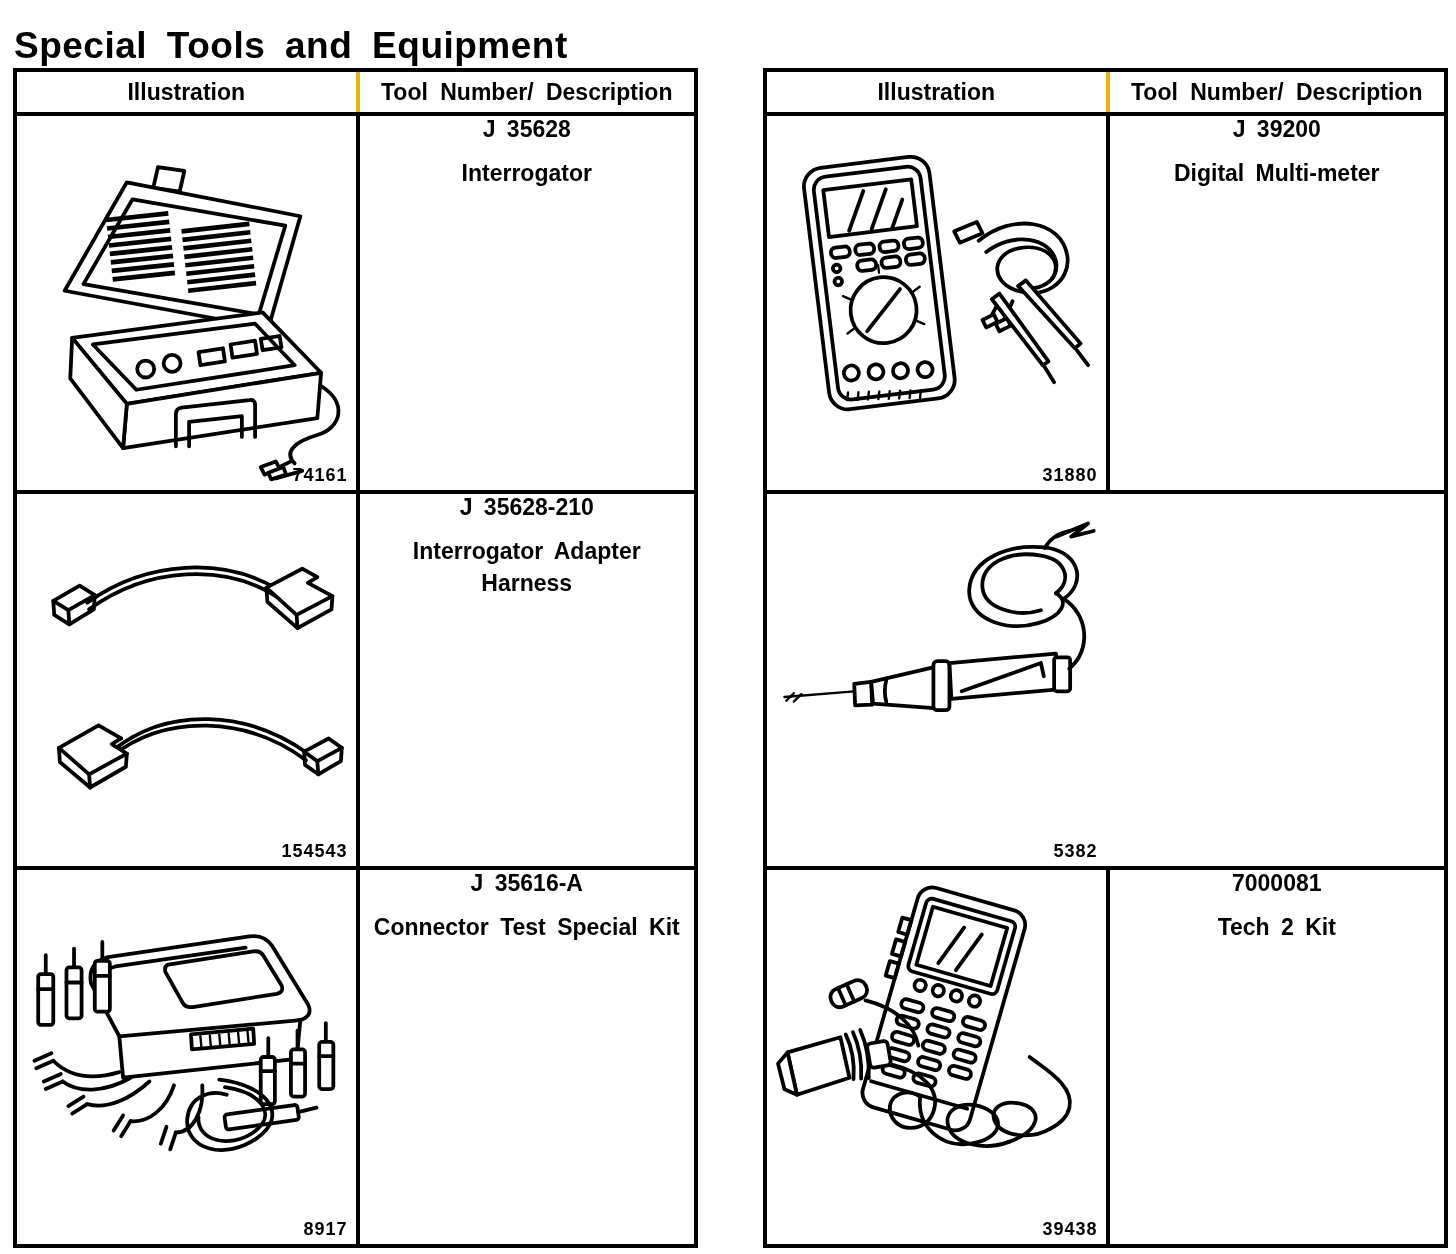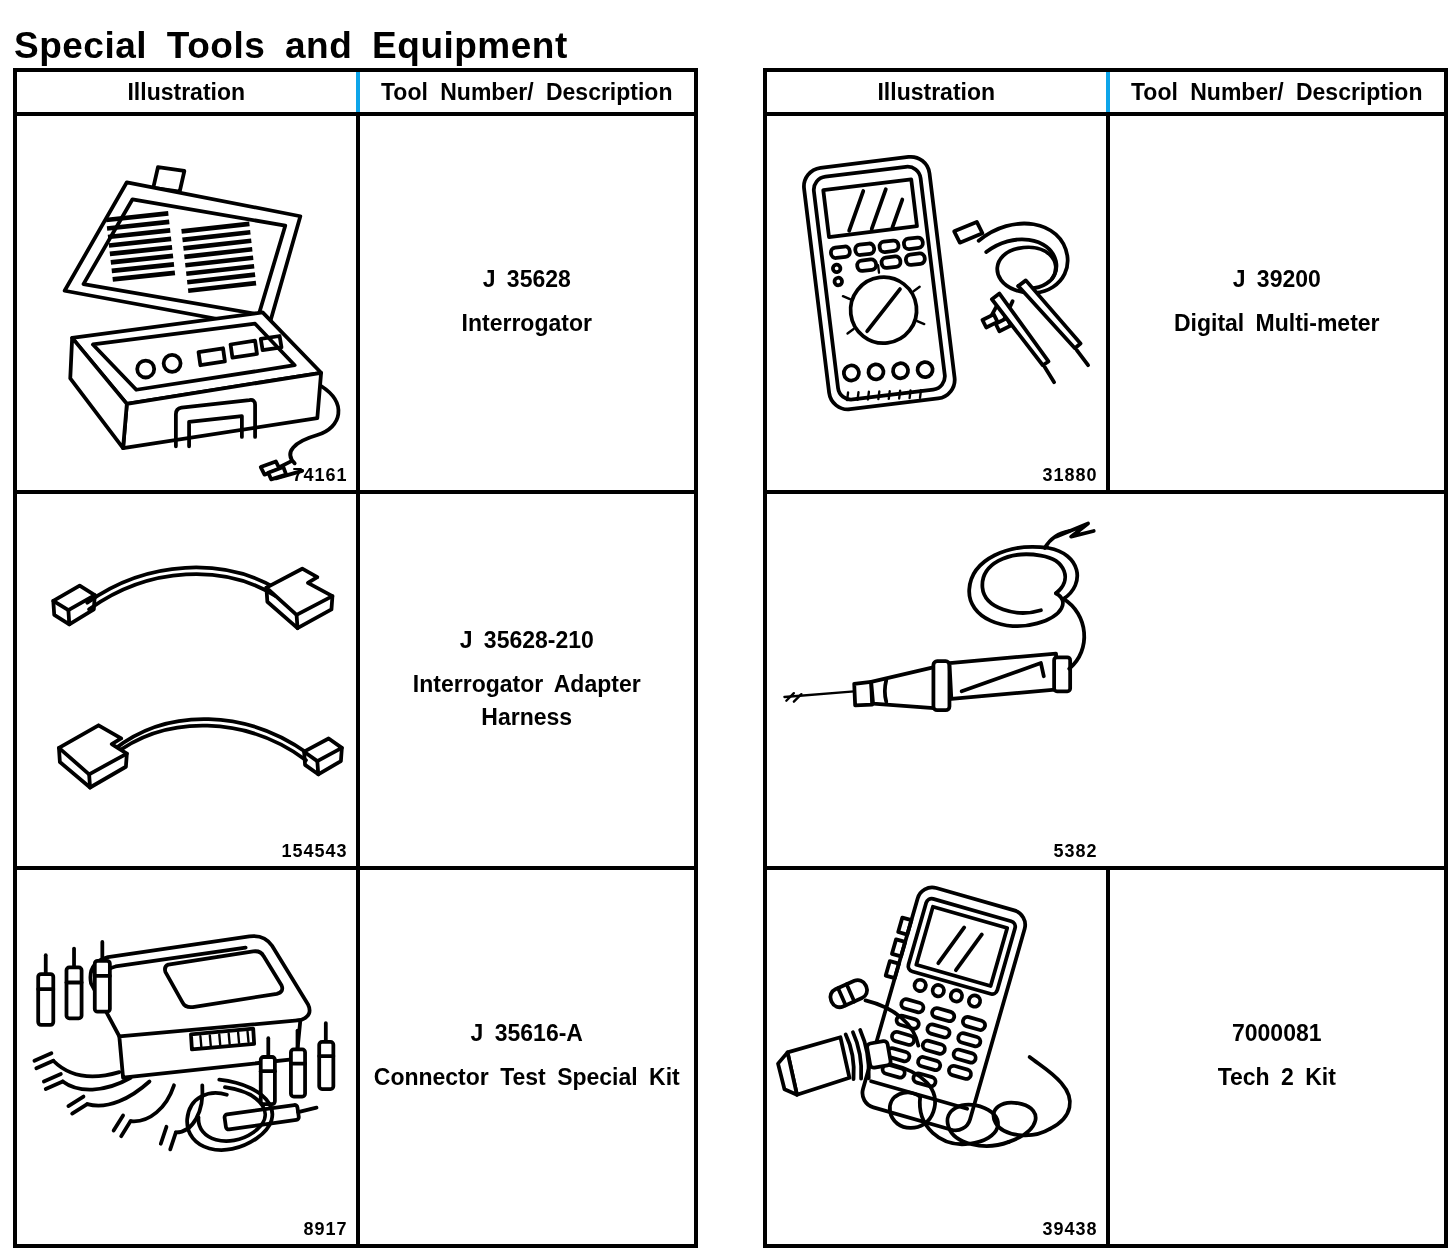--- a/index.html
+++ b/index.html
@@ -2,25 +2,25 @@
 <html><head>
 <meta charset="utf-8">
 <style>
   html,body{margin:0;padding:0;background:#fff;}
   body{width:1456px;height:1254px;position:relative;font-family:"Liberation Sans",sans-serif;color:#000;overflow:hidden;}
   .page-title{position:absolute;left:14px;top:0px;font-size:37px;font-weight:bold;letter-spacing:.5px;word-spacing:9px;text-align:right;}
   .tbl{position:absolute;top:68px;width:685px;height:1180px;border:4px solid #000;box-sizing:border-box;background:#fff;display:flex;flex-direction:column;}
   .tbl.left{left:13px}.tbl.right{left:763px}
   .thead{display:flex;border-bottom:4px solid #000;height:44px;flex:none;box-sizing:border-box;}
   .th{width:50%;display:flex;align-items:center;justify-content:center;font-size:23px;font-weight:bold;word-spacing:6px;box-sizing:border-box;}
-  .th+.th{border-left:4px solid #0ea5e9;}
+  .th+.th{border-left:4px solid #eab308;}
   .trow{display:flex;border-bottom:4px solid #000;box-sizing:border-box;}
   .trow.r1{height:378px;flex:none}.trow.r2{height:376px;flex:none}.trow.r3{flex:1;border-bottom:none}
   .cell-ill{width:50%;position:relative;box-sizing:border-box;padding:8px;}
-  .cell-desc{width:50%;border-left:4px solid #000;display:flex;flex-direction:column;justify-content:center;align-items:center;text-align:center;font-size:23px;font-weight:600;word-spacing:5px;box-sizing:border-box;padding:0 10px;}
+  .cell-desc{width:50%;border-left:4px solid #000;display:flex;flex-direction:column;justify-content:flex-start;align-items:center;text-align:center;font-size:23px;font-weight:600;word-spacing:5px;box-sizing:border-box;padding:0 10px;}
   .tool-num{margin-bottom:14px;}
   .desc{white-space:pre-line;line-height:1.4;}
   .fig{position:absolute;bottom:4px;right:8px;font-size:18px;font-weight:bold;letter-spacing:1px;}
   svg.illus{width:100%;height:100%;display:block;}
   .s{stroke:#000;stroke-width:4;fill:none;stroke-linecap:round;stroke-linejoin:round;}
   .sf{stroke:#000;stroke-width:4;fill:#fff;stroke-linecap:round;stroke-linejoin:round;}
   .tline{stroke:#000;stroke-width:5;fill:none;stroke-linecap:butt;}
   .thin{stroke:#000;stroke-width:2.5;fill:none;stroke-linecap:round;}
 </style>
 </head>

